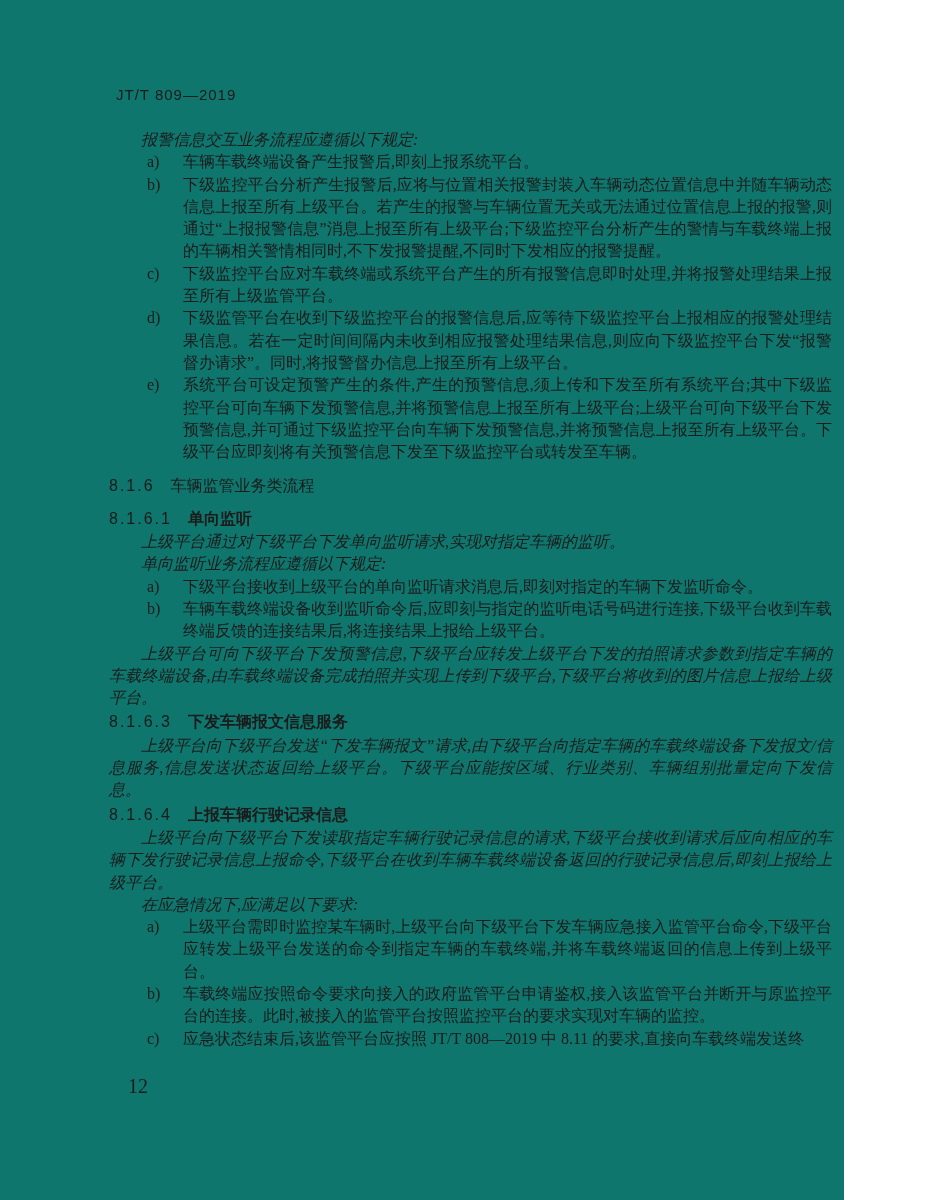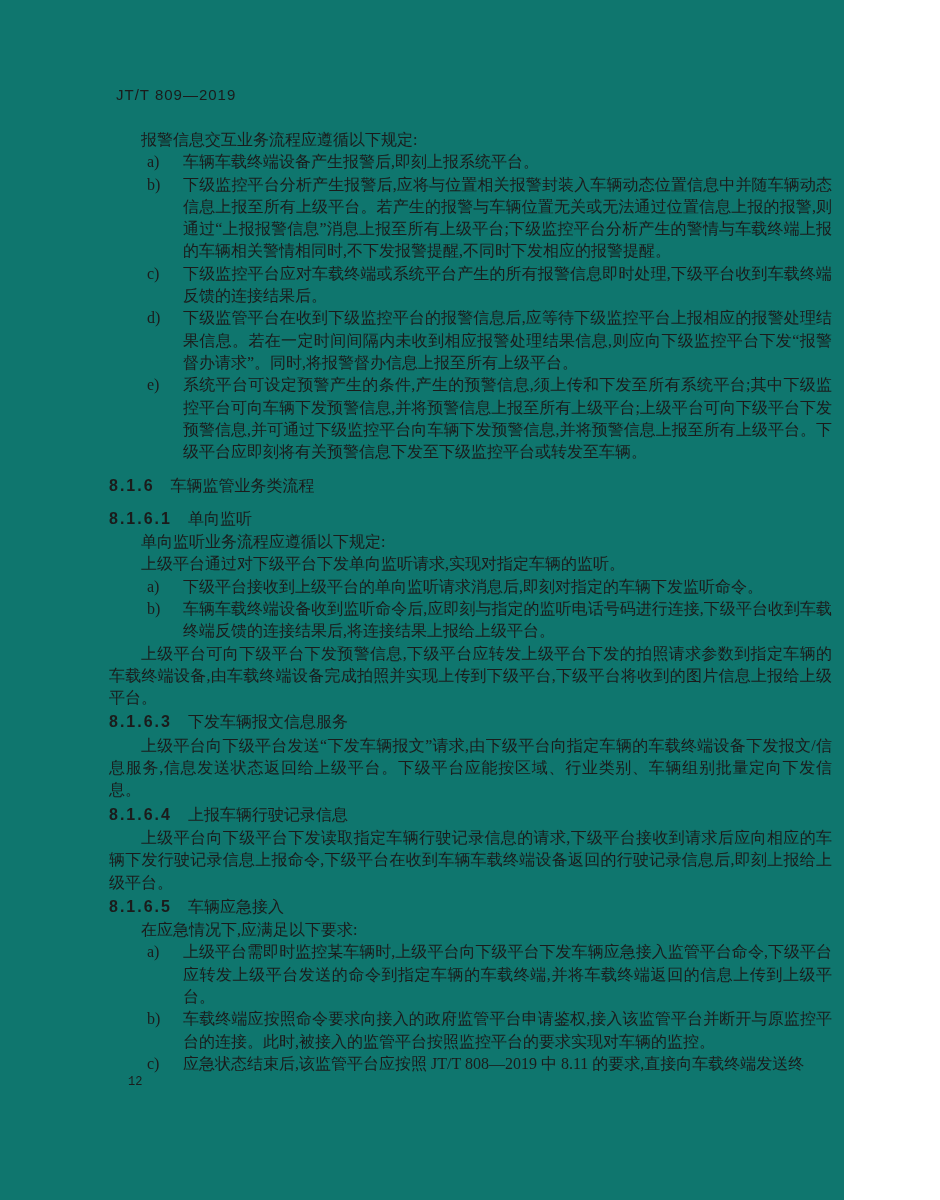--- a/index.html
+++ b/index.html
@@ -31,20 +31,21 @@
     top: 129px;
     width: 723px;
     font-size: 16px;
     line-height: 22.3px;
     text-align: justify;
     text-justify: inter-ideograph;
   }
   .para {
     margin: 0;
     text-indent: 32px;
+    font-style: italic;
   }
   .list { margin: 0; }
   .li {
     position: relative;
     padding-left: 74px;
   }
   .li-label {
     position: absolute;
     left: 38px;
     top: 0;
@@ -54,38 +55,38 @@
     font-family: "Liberation Sans", "DejaVu Sans", sans-serif;
     font-weight: bold;
     font-size: 16px;
   }
   .h4 {
     margin: 2px 0 1px 0;
     font-size: 16px;
   }
   .hnum {
     font-family: "Liberation Sans", "DejaVu Sans", sans-serif;
-    font-weight: bold;
+    font-weight: normal;
     letter-spacing: 2px;
     margin-right: 16px;
   }
   .h3 .htitle {
     font-family: "Liberation Sans", "DejaVu Sans", sans-serif;
     font-weight: normal;
   }
   .h4 .htitle {
     font-family: "Liberation Serif", "DejaVu Serif", serif;
-    font-weight: normal;
+    font-weight: bold;
   }
   .page-number {
     position: absolute;
     left: 128px;
     top: 1075px;
-    font-size: 12px;
-    font-family: Liberation Mono, monospace;
+    font-size: 20px;
+    font-family: Liberation Serif, serif;
   }
 </style>
 </head>
 <body>
 
 <div class="page">
 
   <div class="doc-header">JT/T 809—2019</div>
 
   <div class="content">
@@ -96,42 +97,42 @@
       <div class="li">
         <span class="li-label">a)</span>
         <span class="li-text">车辆车载终端设备产生报警后,即刻上报系统平台。</span>
       </div>
       <div class="li">
         <span class="li-label">b)</span>
         <span class="li-text">下级监控平台分析产生报警后,应将与位置相关报警封装入车辆动态位置信息中并随车辆动态信息上报至所有上级平台。若产生的报警与车辆位置无关或无法通过位置信息上报的报警,则通过“上报报警信息”消息上报至所有上级平台;下级监控平台分析产生的警情与车载终端上报的车辆相关警情相同时,不下发报警提醒,不同时下发相应的报警提醒。</span>
       </div>
       <div class="li">
         <span class="li-label">c)</span>
-        <span class="li-text">下级监控平台应对车载终端或系统平台产生的所有报警信息即时处理,下级平台收到车载终端反馈的连接结果后。</span>
+        <span class="li-text">下级监控平台应对车载终端或系统平台产生的所有报警信息即时处理,并将报警处理结果上报至所有上级监管平台。</span>
       </div>
       <div class="li">
         <span class="li-label">d)</span>
         <span class="li-text">下级监管平台在收到下级监控平台的报警信息后,应等待下级监控平台上报相应的报警处理结果信息。若在一定时间间隔内未收到相应报警处理结果信息,则应向下级监控平台下发“报警督办请求”。同时,将报警督办信息上报至所有上级平台。</span>
       </div>
       <div class="li">
         <span class="li-label">e)</span>
         <span class="li-text">系统平台可设定预警产生的条件,产生的预警信息,须上传和下发至所有系统平台;其中下级监控平台可向车辆下发预警信息,并将预警信息上报至所有上级平台;上级平台可向下级平台下发预警信息,并可通过下级监控平台向车辆下发预警信息,并将预警信息上报至所有上级平台。下级平台应即刻将有关预警信息下发至下级监控平台或转发至车辆。</span>
       </div>
     </div>
 
     <div class="h3">
       <span class="hnum">8.1.6</span><span class="htitle">车辆监管业务类流程</span>
     </div>
 
     <div class="h4">
       <span class="hnum">8.1.6.1</span><span class="htitle">单向监听</span>
     </div>
 
+    <p class="para">上级平台通过对下级平台下发单向监听请求,实现对指定车辆的监听。</p>
     <p class="para">单向监听业务流程应遵循以下规定:</p>
-    <p class="para">上级平台通过对下级平台下发单向监听请求,实现对指定车辆的监听。</p>
 
     <div class="list">
       <div class="li">
         <span class="li-label">a)</span>
         <span class="li-text">下级平台接收到上级平台的单向监听请求消息后,即刻对指定的车辆下发监听命令。</span>
       </div>
       <div class="li">
         <span class="li-label">b)</span>
         <span class="li-text">车辆车载终端设备收到监听命令后,应即刻与指定的监听电话号码进行连接,下级平台收到车载终端反馈的连接结果后,将连接结果上报给上级平台。</span>
       </div>
@@ -145,23 +146,20 @@
     </div>
 
     <p class="para">上级平台向下级平台发送“下发车辆报文”请求,由下级平台向指定车辆的车载终端设备下发报文/信息服务,信息发送状态返回给上级平台。下级平台应能按区域、行业类别、车辆组别批量定向下发信息。</p>
 
     <div class="h4">
       <span class="hnum">8.1.6.4</span><span class="htitle">上报车辆行驶记录信息</span>
     </div>
 
     <p class="para">上级平台向下级平台下发读取指定车辆行驶记录信息的请求,下级平台接收到请求后应向相应的车辆下发行驶记录信息上报命令,下级平台在收到车辆车载终端设备返回的行驶记录信息后,即刻上报给上级平台。</p>
 
-    <div class="h4">
-      <span class="hnum">8.1.6.5</span><span class="htitle">车辆应急接入</span>
-    </div>
 
     <p class="para">在应急情况下,应满足以下要求:</p>
 
     <div class="list">
       <div class="li">
         <span class="li-label">a)</span>
         <span class="li-text">上级平台需即时监控某车辆时,上级平台向下级平台下发车辆应急接入监管平台命令,下级平台应转发上级平台发送的命令到指定车辆的车载终端,并将车载终端返回的信息上传到上级平台。</span>
       </div>
       <div class="li">
         <span class="li-label">b)</span>

